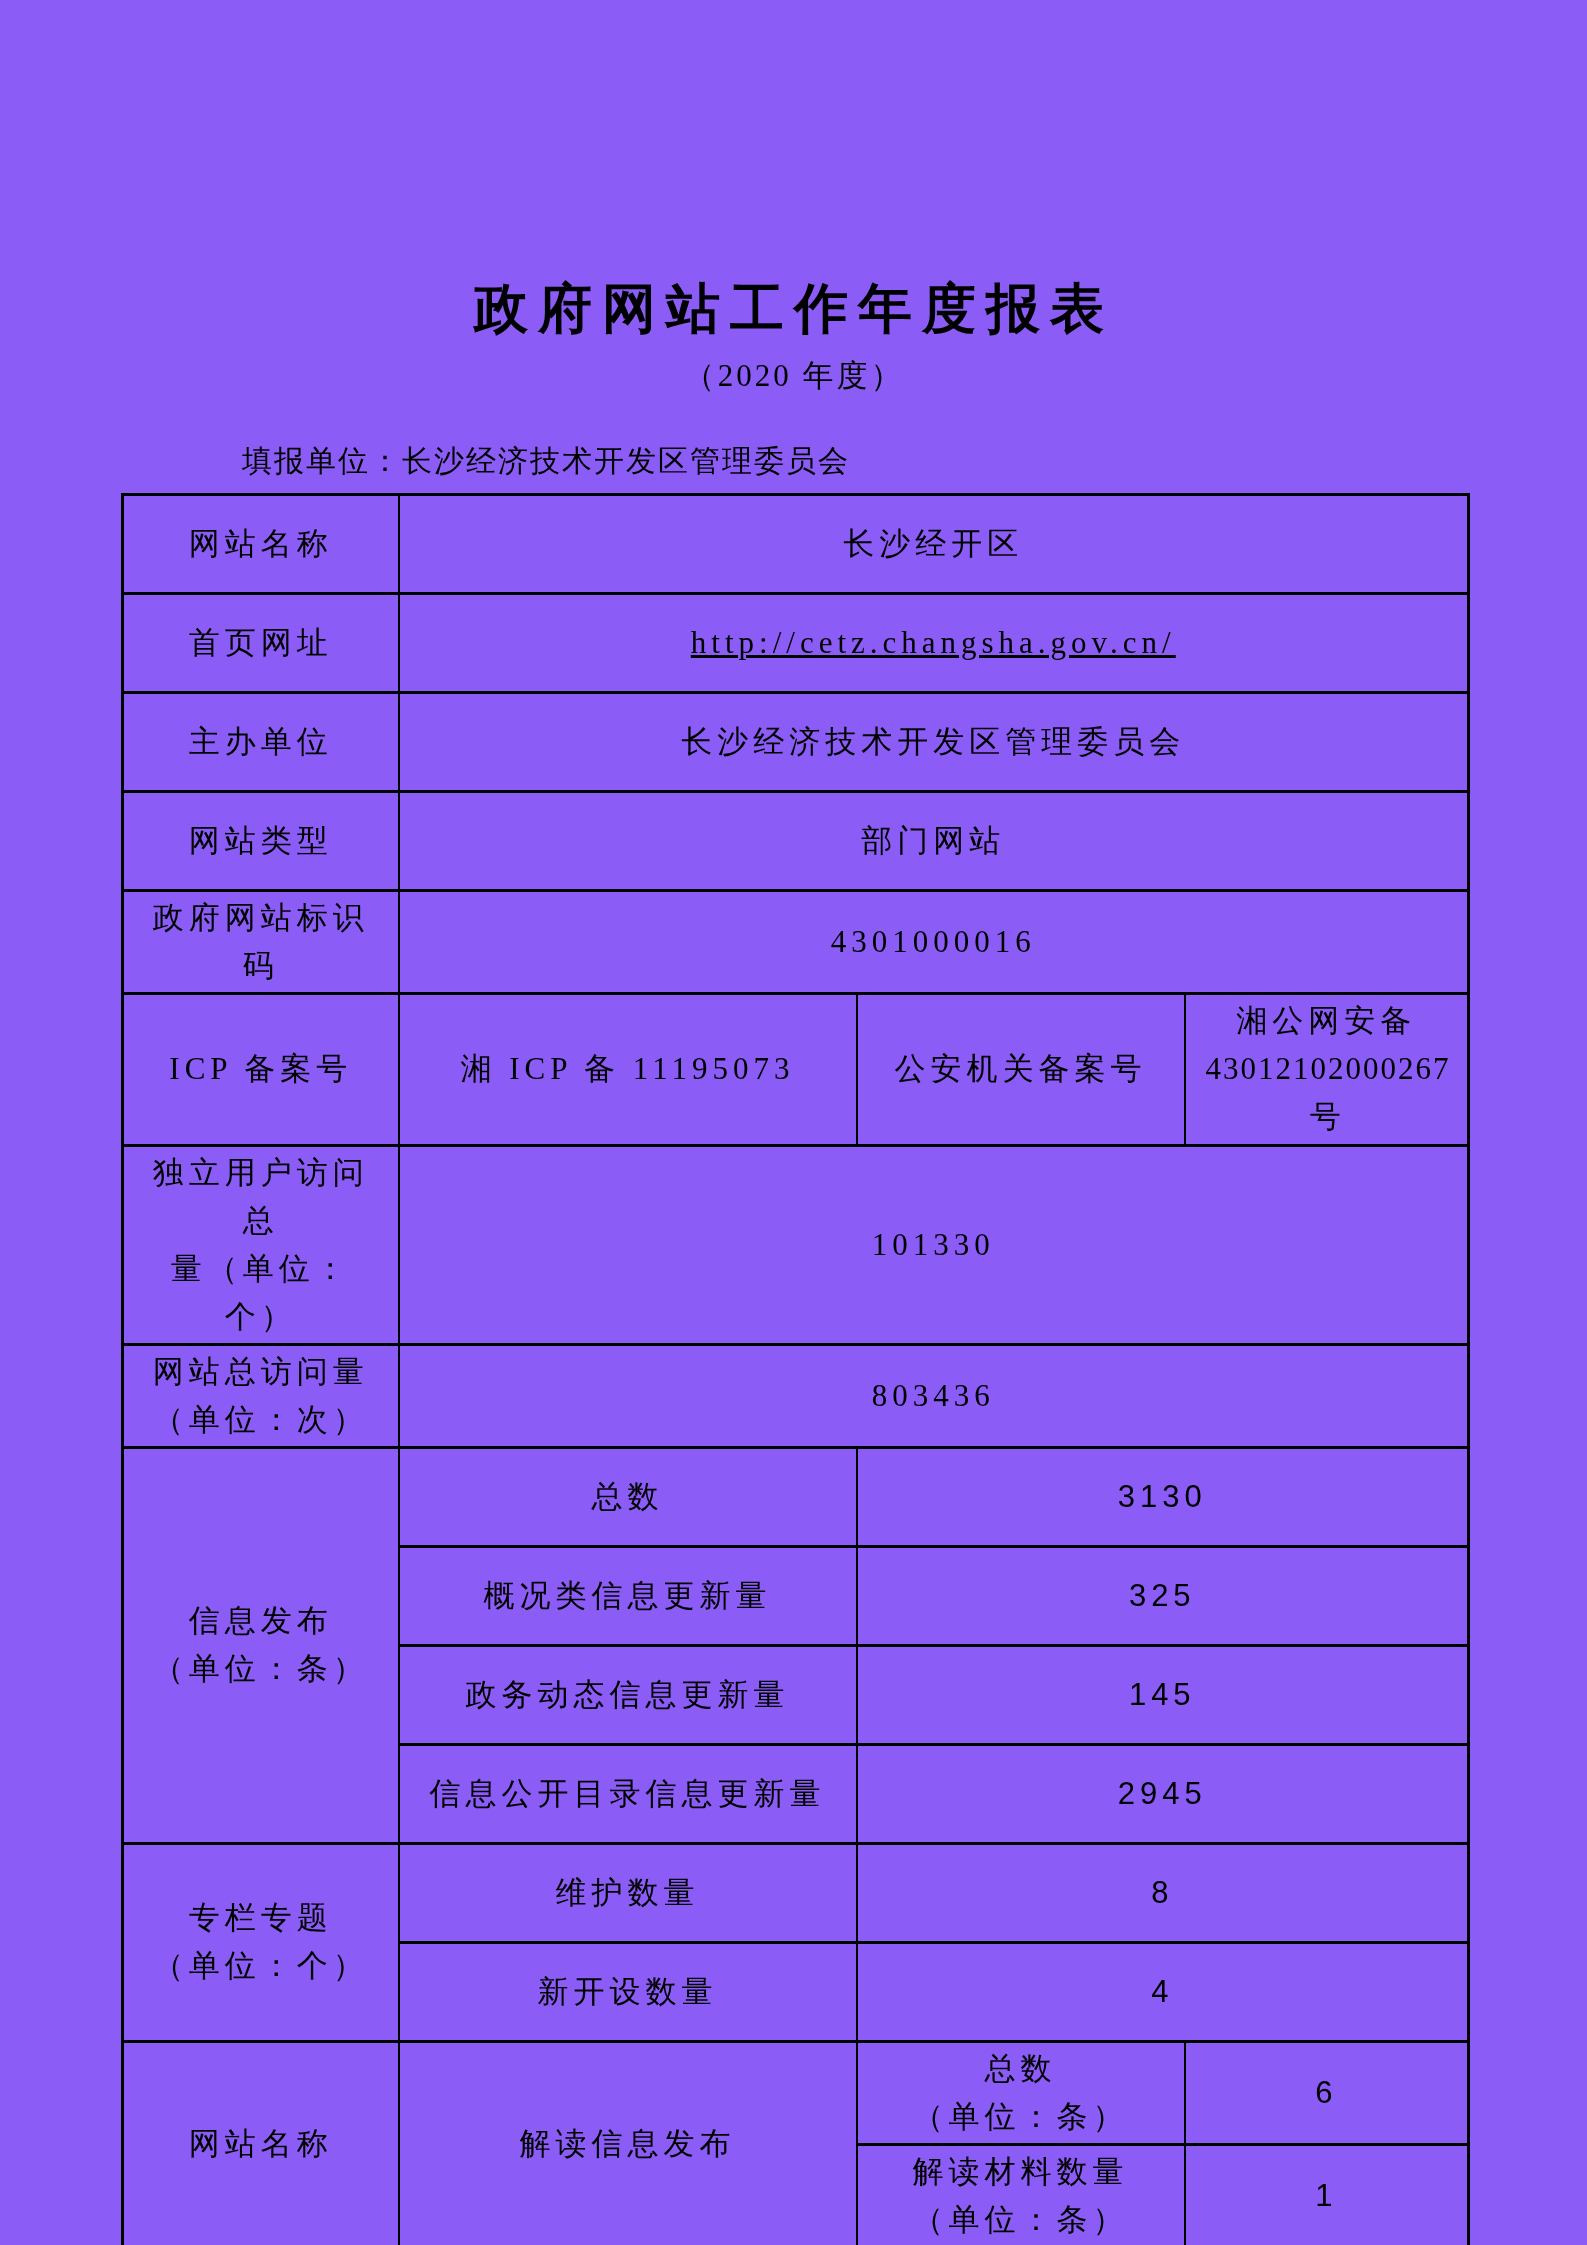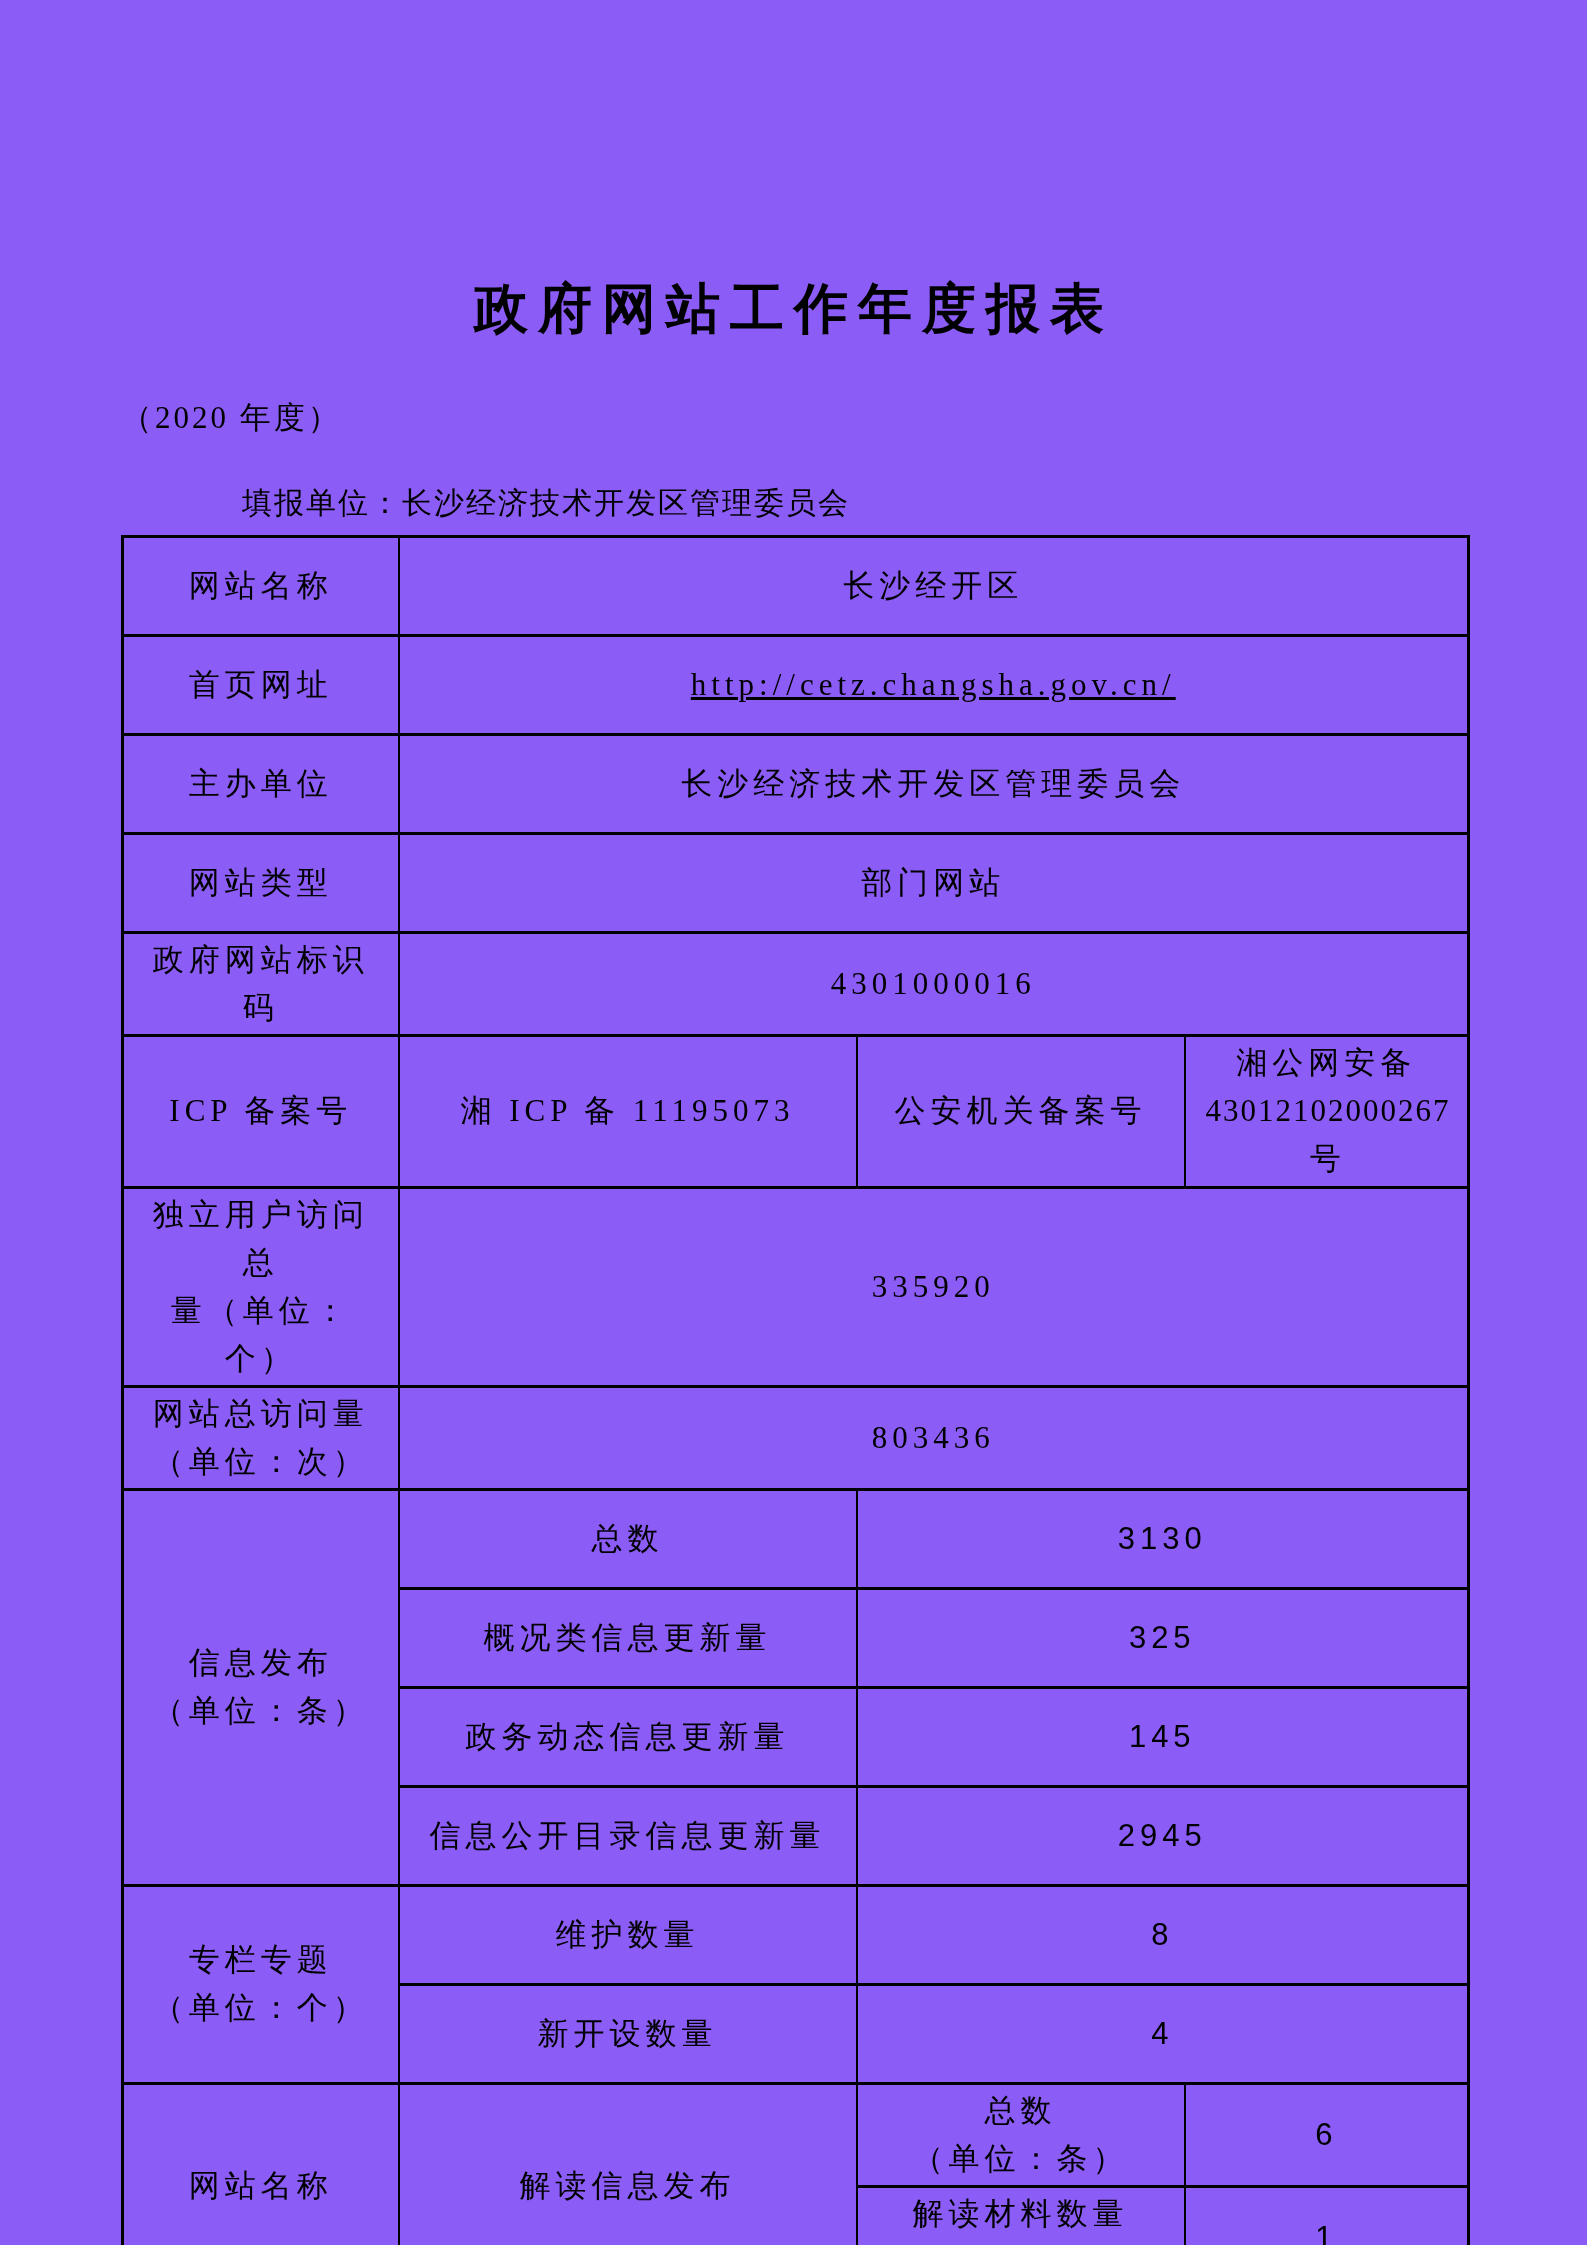--- a/index.html
+++ b/index.html
@@ -26,21 +26,22 @@
   .doc-title {
     margin: 282px 0 0 0;
     text-align: center;
     font-size: 54px;
     font-weight: bold;
     line-height: 1;
     letter-spacing: 10px;
     white-space: nowrap;
   }
   .doc-subtitle {
-    margin-top: 62px;
+    margin-top: 20px;
+    text-align: center;
     font-size: 31px;
     line-height: 1.3;
     letter-spacing: 3px;
   }
   .reporting-unit {
     margin-top: 44px;
     padding-left: 121px;
     font-size: 30px;
     line-height: 1.4;
     letter-spacing: 2px;
@@ -140,21 +141,21 @@
           <td class="two-line tight">
             <div>湘公网安备</div>
             <div class="num-serif">43012102000267 号</div>
           </td>
         </tr>
         <tr>
           <td class="two-line tight">
             <div>独立用户访问总</div>
             <div>量（单位：个）</div>
           </td>
-          <td colspan="3" class="num-serif">335920</td>
+          <td colspan="3" class="num-serif">101330</td>
         </tr>
         <tr>
           <td class="two-line tight">
             <div>网站总访问量</div>
             <div>（单位：次）</div>
           </td>
           <td colspan="3" class="num-serif">803436</td>
         </tr>
 
         <tr>

